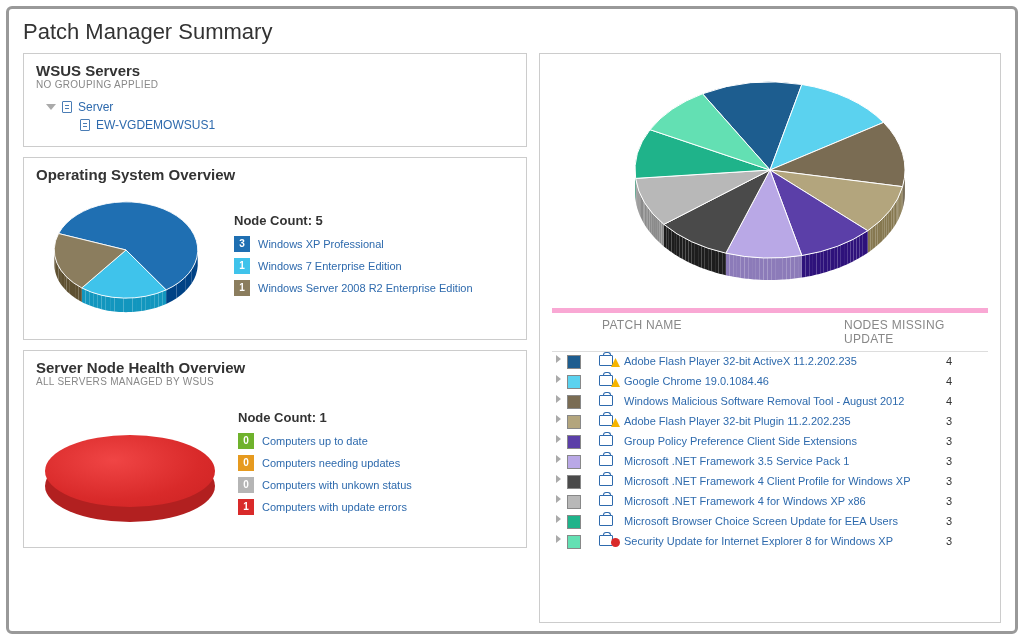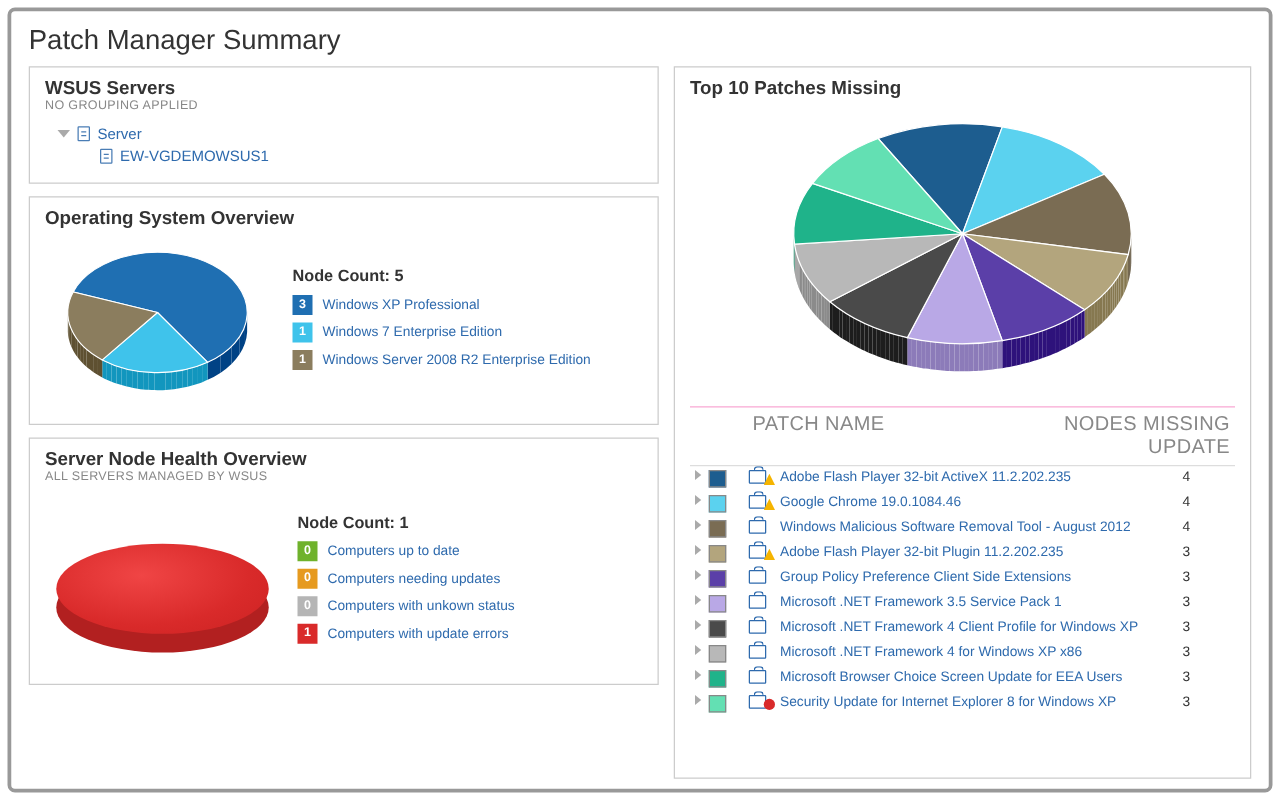--- a/index.html
+++ b/index.html
@@ -96,26 +96,26 @@
     background:#b22020; border-radius: 50%;
   }
   .disc-red .top {
     position:absolute; left:5px; top:40px; width:170px; height:72px;
     background: radial-gradient(ellipse at 40% 35%, #f04545 0%, #d92a2a 60%, #c22 100%);
     border-radius: 50%;
   }
 
   
   .patch-header {
-    display:flex; font-size:16px; color:#888; letter-spacing:0.3px;
-    border-top:1px solid #f9a8d4; border-bottom:1px solid #ddd;
+    display:flex; font-size:12px; color:#888; letter-spacing:0.3px;
+    border-top:5px solid #f9a8d4; border-bottom:1px solid #ddd;
     padding:5px 4px; margin-top: 6px;
   }
   .patch-header .col-name { flex:1; }
-  .patch-header .col-nodes { width:140px; text-align:right; }
+  .patch-header .col-nodes { width:140px; text-align:left; }
   .patch-row {
     display:flex; align-items:flex-start; padding: 3px 4px;
     font-size:11px;
   }
   .patch-row .expand {
     width:0;height:0;border-top:4px solid transparent;border-bottom:4px solid transparent;border-left:5px solid #aaa;margin-right:6px;cursor:pointer;
   }
   .swatch {
     width:14px;height:14px;border:1px solid #888;margin-right:18px;
   }
@@ -252,21 +252,20 @@
                   <span class="legend-label">Computers with update errors</span>
                 </div>
               </div>
           </div>
         </div>
       </div>
     </div>
 
     <div class="right-col">
       <div class="panel" style="height:570px">
-        <div class="panel-title">Top 10 Patches Missing</div>
         <div class="pie-wrap big">
           <svg class="pie" viewBox="0 0 340 240" id="patch-pie">
               <path d="M 305 107.99999999999999 A 135 88 0 0 1 304.90213145306393 111.35022234530632 L 304.90213145306393 133.35022234530632 A 135 88 0 0 0 305 130 Z" fill="#4d3f26"></path>
               <path d="M 304.90213145306393 111.35022234530632 A 135 88 0 0 1 304.60866771229246 114.69558718849636 L 304.60866771229246 136.69558718849635 A 135 88 0 0 0 304.90213145306393 133.35022234530632 Z" fill="#4d3f26"></path>
               <path d="M 304.60866771229246 114.69558718849636 A 135 88 0 0 1 304.1200342720543 118.03124407036758 L 304.1200342720543 140.03124407036756 A 135 88 0 0 0 304.60866771229246 136.69558718849635 Z" fill="#4d3f26"></path>
               <path d="M 304.1200342720543 118.03124407036758 A 135 88 0 0 1 303.43693960412395 121.35235660733318 L 303.43693960412395 143.35235660733318 A 135 88 0 0 0 304.1200342720543 140.03124407036756 Z" fill="#4d3f26"></path>
               <path d="M 303.43693960412395 121.35235660733318 A 135 88 0 0 1 302.56037413046545 124.65410950371609 L 302.56037413046545 146.65410950371609 A 135 88 0 0 0 303.43693960412395 143.35235660733318 Z" fill="#4d3f26"></path>
               <path d="M 302.56037413046545 124.65410950371609 A 135 88 0 0 1 301.77673885938907 127.11483834484469 L 301.77673885938907 149.11483834484469 A 135 88 0 0 0 302.56037413046545 146.65410950371609 Z" fill="#867850"></path>
               <path d="M 301.77673885938907 127.11483834484469 A 135 88 0 0 1 300.8856245899433 129.5599768496432 L 300.8856245899433 151.5599768496432 A 135 88 0 0 0 301.77673885938907 149.11483834484469 Z" fill="#867850"></path>
               <path d="M 300.8856245899433 129.5599768496432 A 135 88 0 0 1 299.88775812770814 131.987530728075 L 299.88775812770814 153.987530728075 A 135 88 0 0 0 300.8856245899433 151.5599768496432 Z" fill="#867850"></path>

